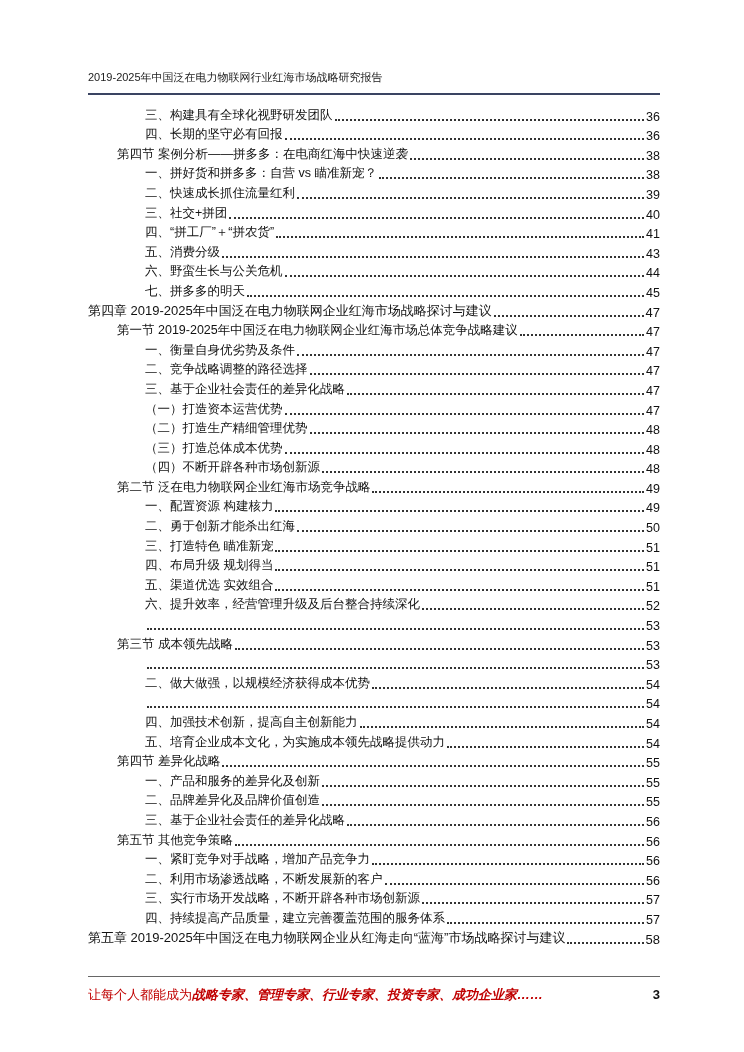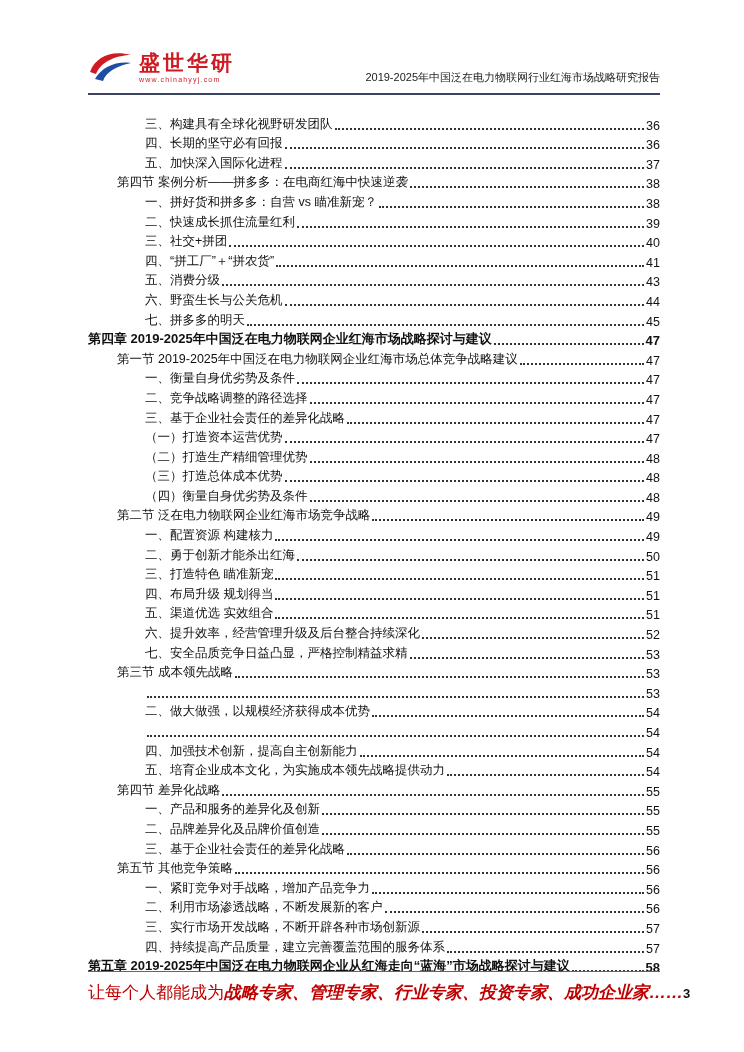--- a/index.html
+++ b/index.html
@@ -40,29 +40,29 @@
     letter-spacing: 1.2px;
     margin-top: 2px;
   }
   .report-title {
     font-size: 11px;
     color: #222222;
     padding-bottom: 3px;
     white-space: nowrap;
   }
   
-  .toc { margin-top: 18px; }
+  .toc { margin-top: 9px; }
   .toc-row {
     display: flex;
     align-items: flex-end;
     height: 19.6px;
     font-size: 12.5px;
     color: #111111;
   }
-  .toc-row.chapter { font-weight: bold; font-size: 13px; }
+  .toc-row.chapter { font-weight: normal; font-size: 13px; }
   .toc-row.section { padding-left: 29px; }
   .toc-row.item, .toc-row.sub { padding-left: 57px; }
   .toc-text { white-space: nowrap; }
   .leader {
     flex: 1;
     min-width: 10px;
     border-bottom: 2px dotted #333333;
     margin: 0 2px 3px 2px;
   }
   .toc-page { white-space: nowrap; }
@@ -71,61 +71,44 @@
     position: absolute;
     left: 88px;
     right: 84px;
     bottom: 48px;
     border-top: 1px solid #666666;
     padding-top: 9px;
     display: flex;
     justify-content: space-between;
     align-items: baseline;
   }
-  .slogan { color: #c00000; font-size: 17px; white-space: nowrap; }
+  .slogan { color: #c00000; font-size: 13px; white-space: nowrap; }
   .slogan .emph { font-weight: bold; font-style: italic; }
   .page-num { font-size: 13px; font-weight: bold; color: #111111; }
 </style>
 </head>
 <body>
 
 <div class="page">
 
   <div class="header">
-    <div class="logo">
-      <span>
-        <svg width="44" height="36" viewBox="0 0 44 36" aria-hidden="true">
-          <path d="M2 24 C8 8, 24 2, 43 7 C30 7, 13 13, 8 26 Z" fill="#cf1b23"></path>
-          <path d="M7 31 C14 19, 28 13, 43 15 C32 17, 18 23, 15 33 Z" fill="#1e4ea1"></path>
-        </svg>
-      </span>
-      <span class="logo-text-block">
-        <span class="brand">盛世华研</span>
-        <span class="logo-url">www.chinahyyj.com</span>
-      </span>
-    </div>
     <div class="report-title">2019-2025年中国泛在电力物联网行业红海市场战略研究报告</div>
   </div>
 
   <div class="toc">
       <div class="toc-row item">
         <span class="toc-text">三、构建具有全球化视野研发团队</span>
         <span class="leader"></span>
         <span class="toc-page">36</span>
       </div>
       <div class="toc-row item">
         <span class="toc-text">四、长期的坚守必有回报</span>
         <span class="leader"></span>
         <span class="toc-page">36</span>
       </div>
-      <div class="toc-row item">
-        <span class="toc-text">五、加快深入国际化进程</span>
-        <span class="leader"></span>
-        <span class="toc-page">37</span>
-      </div>
       <div class="toc-row section">
         <span class="toc-text">第四节 案例分析——拼多多：在电商红海中快速逆袭</span>
         <span class="leader"></span>
         <span class="toc-page">38</span>
       </div>
       <div class="toc-row item">
         <span class="toc-text">一、拼好货和拼多多：自营 vs 瞄准新宠？</span>
         <span class="leader"></span>
         <span class="toc-page">38</span>
       </div>
@@ -193,21 +176,21 @@
         <span class="toc-text">（二）打造生产精细管理优势</span>
         <span class="leader"></span>
         <span class="toc-page">48</span>
       </div>
       <div class="toc-row sub">
         <span class="toc-text">（三）打造总体成本优势</span>
         <span class="leader"></span>
         <span class="toc-page">48</span>
       </div>
       <div class="toc-row sub">
-        <span class="toc-text">（四）衡量自身优劣势及条件</span>
+        <span class="toc-text">（四）不断开辟各种市场创新源</span>
         <span class="leader"></span>
         <span class="toc-page">48</span>
       </div>
       <div class="toc-row section">
         <span class="toc-text">第二节 泛在电力物联网企业红海市场竞争战略</span>
         <span class="leader"></span>
         <span class="toc-page">49</span>
       </div>
       <div class="toc-row item">
         <span class="toc-text">一、配置资源 构建核力</span>
@@ -233,21 +216,20 @@
         <span class="toc-text">五、渠道优选 实效组合</span>
         <span class="leader"></span>
         <span class="toc-page">51</span>
       </div>
       <div class="toc-row item">
         <span class="toc-text">六、提升效率，经营管理升级及后台整合持续深化</span>
         <span class="leader"></span>
         <span class="toc-page">52</span>
       </div>
       <div class="toc-row item">
-        <span class="toc-text">七、安全品质竞争日益凸显，严格控制精益求精</span>
         <span class="leader"></span>
         <span class="toc-page">53</span>
       </div>
       <div class="toc-row section">
         <span class="toc-text">第三节 成本领先战略</span>
         <span class="leader"></span>
         <span class="toc-page">53</span>
       </div>
       <div class="toc-row item">
         <span class="leader"></span>

